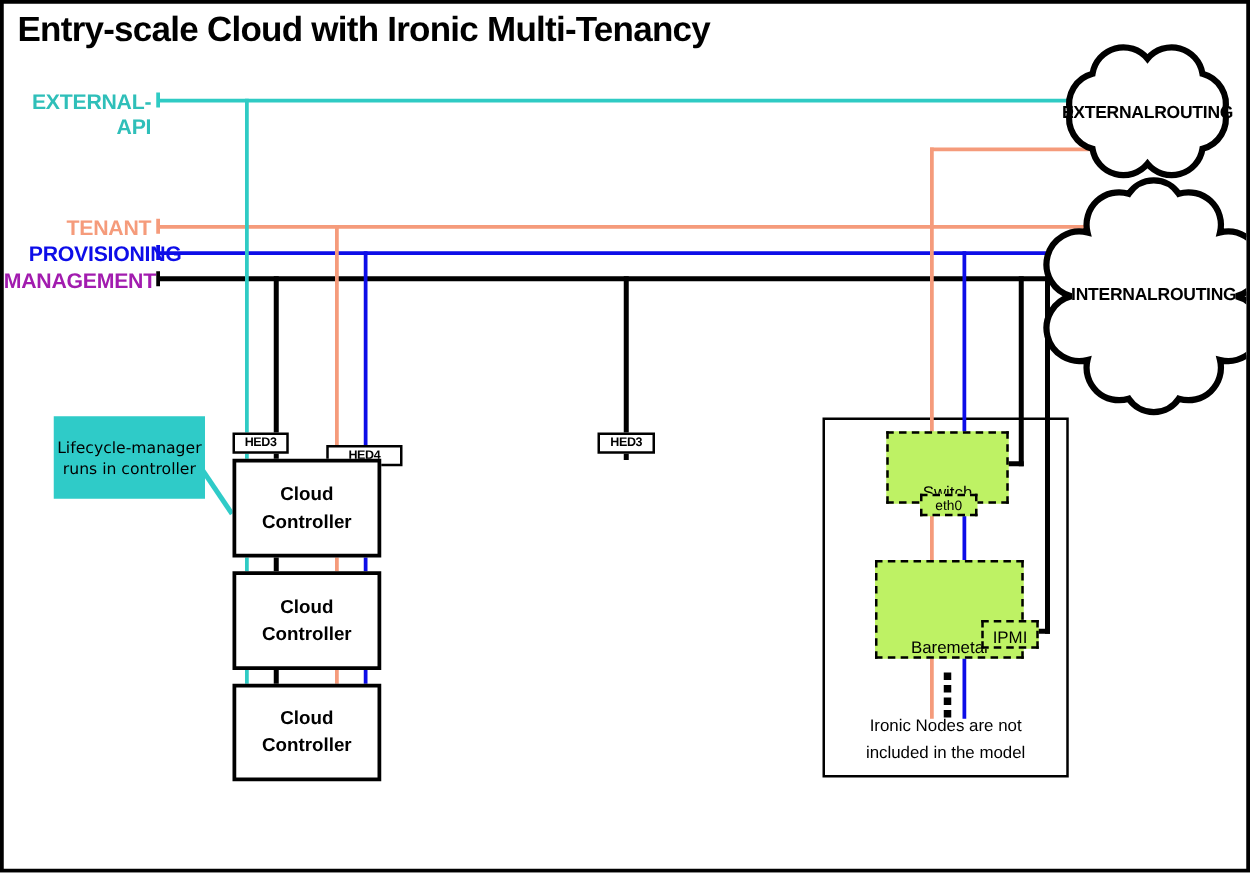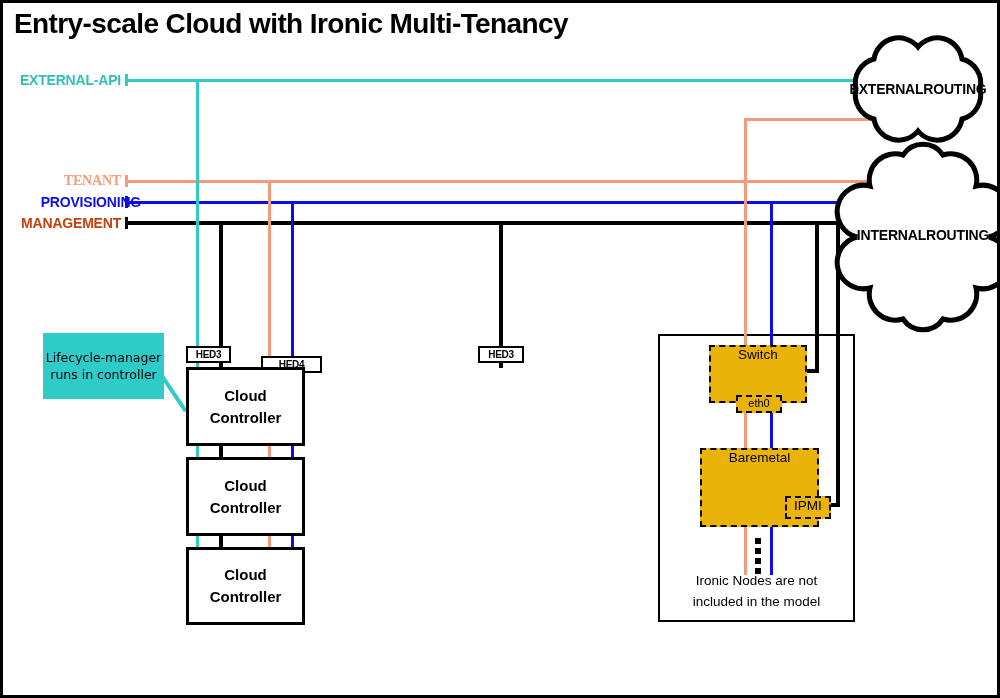--- a/index.html
+++ b/index.html
@@ -8,41 +8,41 @@
     border:3px solid #000;box-sizing:border-box;overflow:hidden;
     font-family:"Liberation Sans",sans-serif;color:#000;
   }
   .abs{position:absolute;}
   .line{position:absolute;}
   .c-teal{background:#2FCBC4;}
   .c-salmon{background:#F59B7B;}
   .c-blue{background:#0D0DE8;}
   .c-black{background:#000;}
   .t-teal{color:#2FBFB9;}
-  .t-salmon{color:#F59B7B;font-family:Liberation Serif, serif;}
+  .t-salmon{color:#F59B7B;}
   .t-blue{color:#0D0DE8;padding-left:20px;}
-  .t-black{color:#c2410c;}
+  .t-black{color:#a21caf;}
 
   #title{left:11px;top:5px;font-size:28px;font-weight:800;letter-spacing:-0.6px;}
 
-  .buslabel{width:118px;text-align:right;font-size:14px;font-weight:700;letter-spacing:-0.2px;left:0;}
+  .buslabel{width:118px;text-align:right;font-size:17px;font-weight:700;letter-spacing:-0.2px;left:0;}
 
   .nodebox{
     position:absolute;background:#fff;border:3px solid #000;
     display:flex;flex-direction:column;align-items:center;justify-content:center;
     text-align:center;font-weight:700;font-size:15px;line-height:22px;
   }
   .hedbox{
     position:absolute;background:#fff;border:2px solid #000;box-sizing:border-box;
     display:flex;align-items:center;justify-content:center;
     font-size:10px;font-weight:700;letter-spacing:-0.3px;
   }
   .dashbox{
-    position:absolute;background:#eab308;border:2px dashed #000;
-    display:flex;align-items:flex-start;justify-content:center;
+    position:absolute;background:#bef264;border:2px dashed #000;
+    display:flex;align-items:flex-end;justify-content:center;
     text-align:center;font-size:13.5px;
   }
   #container-box{
     position:absolute;left:655px;top:331px;width:197px;height:288px;
     border:2px solid #000;background:#fff;box-sizing:border-box;
   }
   #callout-box{
     position:absolute;left:40px;top:330px;width:121px;height:66px;background:#2FCBC8;
     display:flex;flex-direction:column;align-items:center;justify-content:center;
     text-align:right;font-size:12.5px;line-height:17px;font-family:"DejaVu Sans","Liberation Sans",sans-serif;

